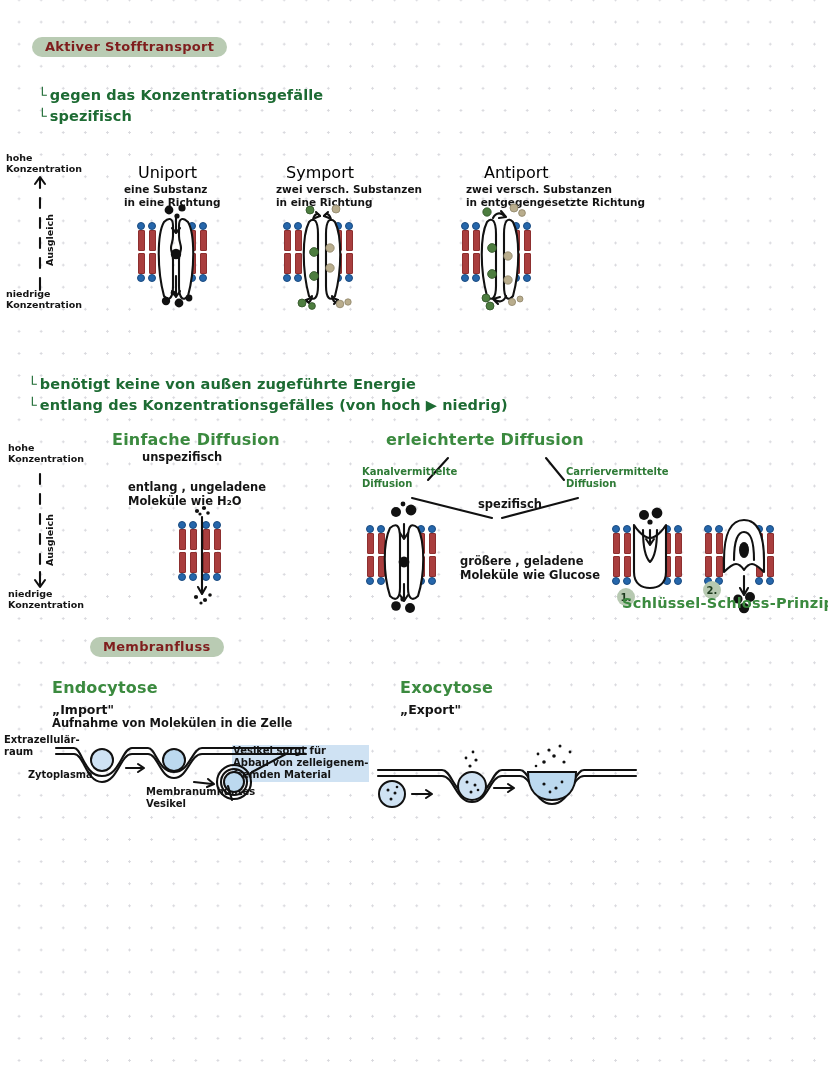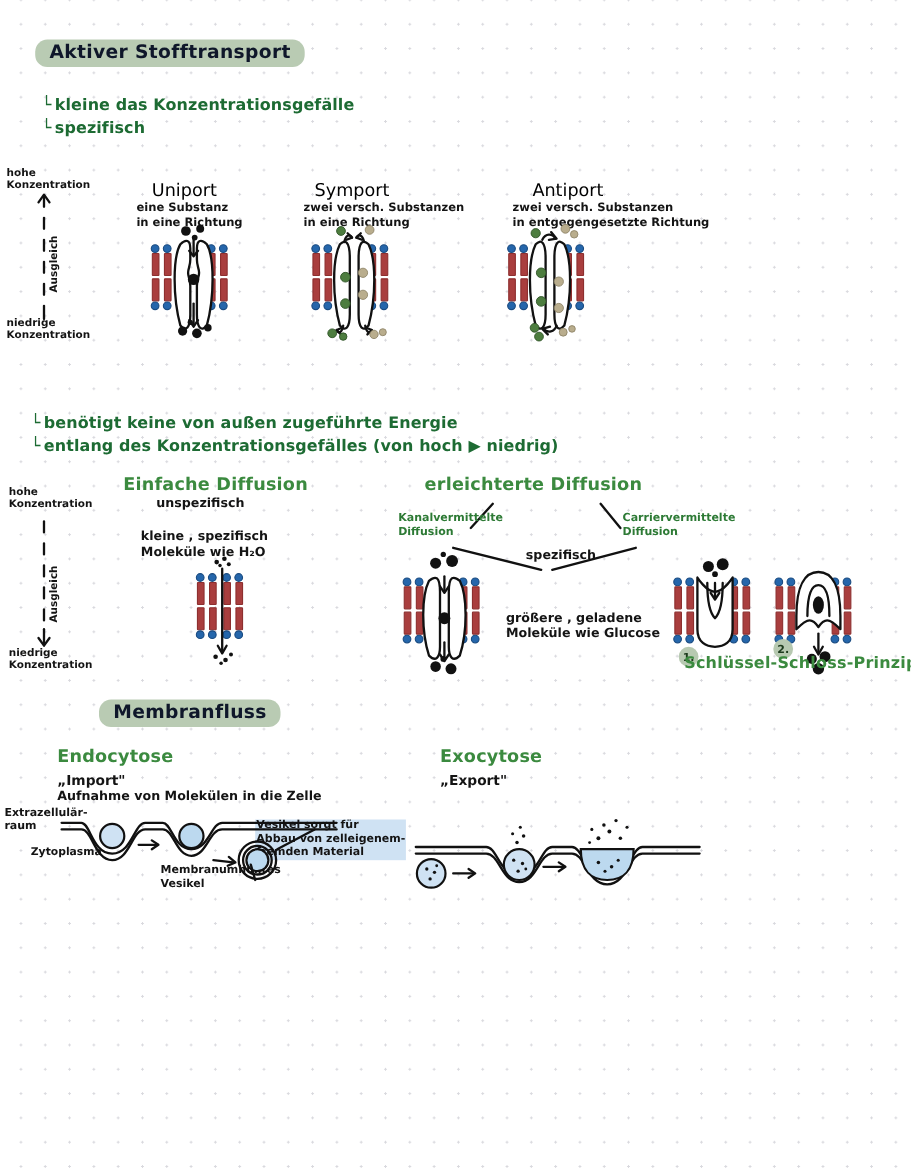--- a/index.html
+++ b/index.html
@@ -19,25 +19,25 @@
     pointer-events:none;
   }
   #sheet{position:absolute;inset:0;}
 
   .abs{position:absolute;}
 
   
   .pill{
     display:inline-block;
     background:#b9cbb3;
-    color:#0f172a;
+    color:#7f1d1d;
     border-radius:11px;
     padding:2px 13px 3px 13px;
     font-weight:700;
-    font-size:17px;
+    font-size:13px;
     letter-spacing:.3px;
     font-family:"DejaVu Sans", sans-serif;
     white-space:nowrap;
   }
   .bullet{
     color:#1d6b33;
     font-weight:700;
     font-size:14.5px;
     white-space:nowrap;
     letter-spacing:.1px;
@@ -105,21 +105,21 @@
 <body>
 
 <div id="sheet">
   <div id="grid"></div>
 
   <div class="abs" style="left:32px;top:36px;">
     <span class="pill">Aktiver Stofftransport</span>
   </div>
 
   <div class="abs" style="left:38px;top:85px;">
-    <span class="bullet"><span class="lcorner">└</span><span>kleine das Konzentrationsgefälle</span></span>
+    <span class="bullet"><span class="lcorner">└</span><span>gegen das Konzentrationsgefälle</span></span>
   </div>
   <div class="abs" style="left:38px;top:106px;">
     <span class="bullet"><span class="lcorner">└</span><span>spezifisch</span></span>
   </div>
 
   <div class="abs" style="left:6px;top:152px;">
     <div class="axis">hohe
 Konzentration</div>
   </div>
   <svg class="abs" style="left:26px;top:172px;" width="30" height="130" viewBox="0 0 30 130">
@@ -287,21 +287,21 @@
     <path class="ink" d="M9 110 L14 117 L19 110"></path>
   </svg>
   <div class="abs vert" style="left:44px;top:500px;height:66px;">Ausgleich</div>
   <div class="abs" style="left:8px;top:588px;">
     <div class="axis">niedrige
 Konzentration</div>
   </div>
 
   <div class="abs gtitle" style="left:112px;top:430px;">Einfache Diffusion</div>
   <div class="abs blk m" style="left:142px;top:450px;">unspezifisch</div>
-  <div class="abs blk m" style="left:128px;top:480px;">kleine , spezifisch
+  <div class="abs blk m" style="left:128px;top:480px;">entlang , ungeladene
 Moleküle wie H₂O</div>
 
   <div class="mem" style="left:178px;top:521px;width:48px;height:60px;">
     <div class="head" style="left:0px; top:0px;"></div>
       <div class="head" style="left:11px;top:0px;"></div>
     <div class="head" style="left:24px;top:0px;"></div>
       <div class="head" style="left:35px;top:0px;"></div>
     <div class="tail" style="left:0.5px;top:8px;height:21px;"></div>
       <div class="tail" style="left:11.5px;top:8px;height:21px;"></div>
     <div class="tail" style="left:24.5px;top:8px;height:21px;"></div>

